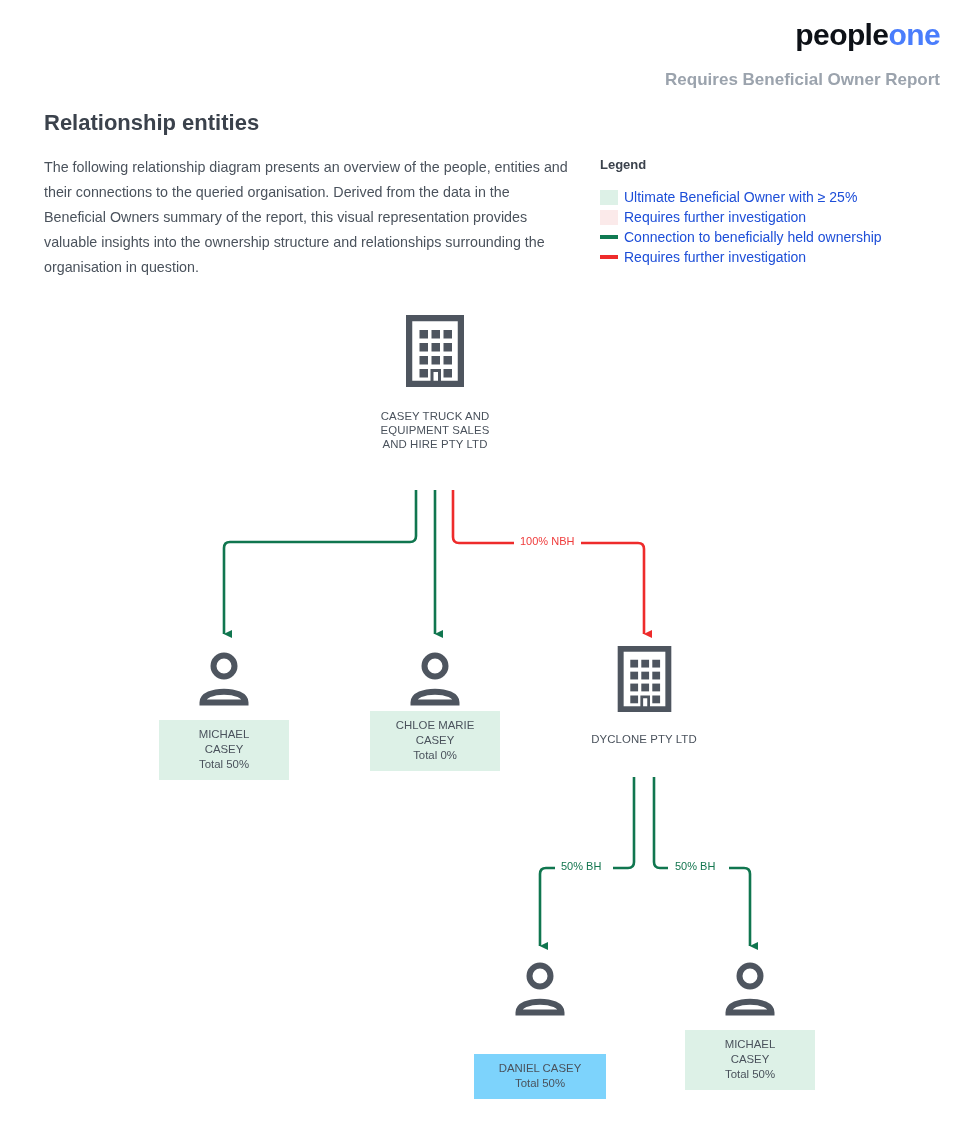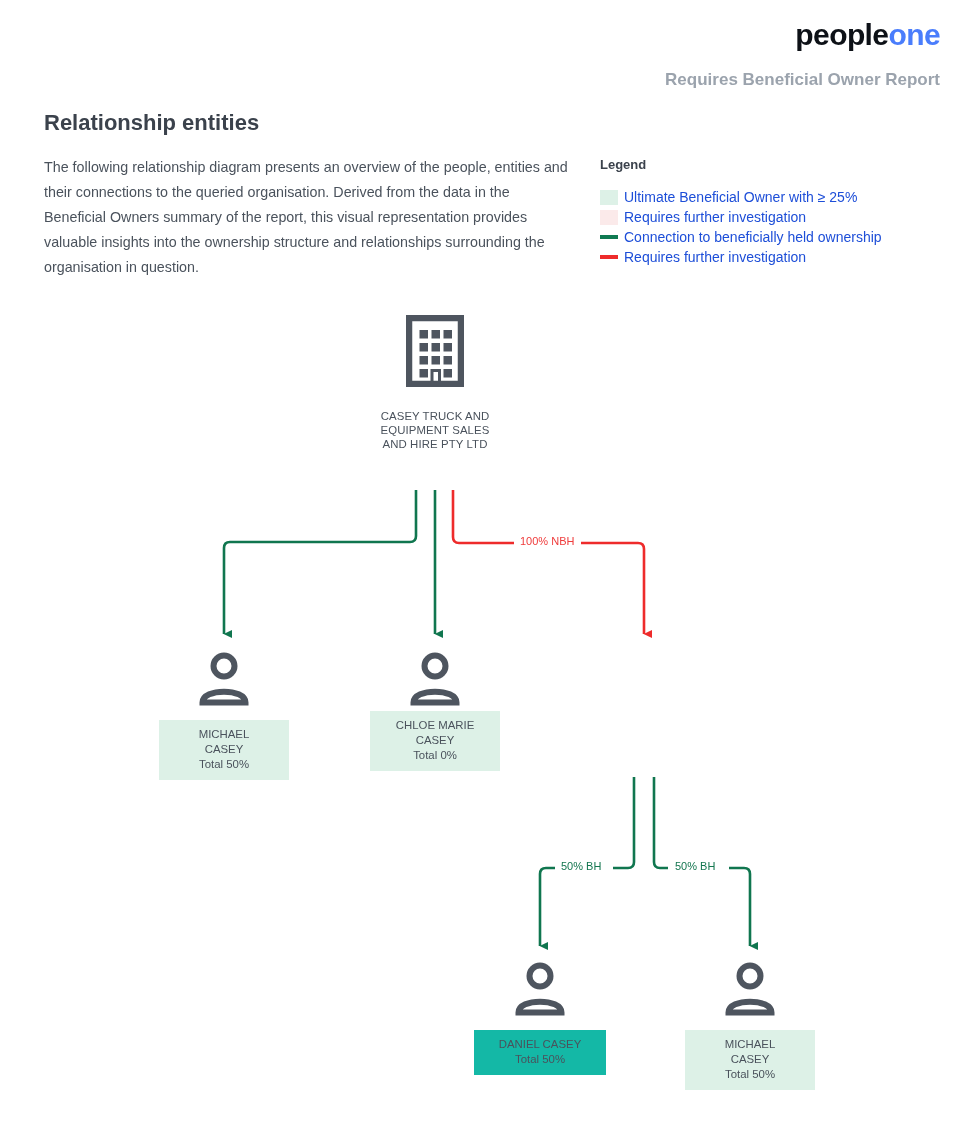--- a/index.html
+++ b/index.html
@@ -273,30 +273,50 @@
     </div>
     <div style="margin-top:5px;">
       <span class="node-box" style="background:#ddf1e7; width:110px;">
         <span class="nm">CHLOE MARIE
 CASEY</span><br>
         <span class="tot">Total 0%</span>
       </span>
     </div>
   </div>
 
+  <div class="node" style="left:554px; top:646px; width:180px;">
+    <div class="node-icon" style="height:66px;">
+      <svg width="55" height="66" viewBox="0 0 58 72">
+        <rect x="3" y="3" width="52" height="66" fill="none" stroke="#4e555f" stroke-width="6.5"></rect>
+        <rect x="13.5" y="15" width="8.5" height="8.5" fill="#4e555f"></rect>
+        <rect x="25.5" y="15" width="8.5" height="8.5" fill="#4e555f"></rect>
+        <rect x="37.5" y="15" width="8.5" height="8.5" fill="#4e555f"></rect>
+        <rect x="13.5" y="28" width="8.5" height="8.5" fill="#4e555f"></rect>
+        <rect x="25.5" y="28" width="8.5" height="8.5" fill="#4e555f"></rect>
+        <rect x="37.5" y="28" width="8.5" height="8.5" fill="#4e555f"></rect>
+        <rect x="13.5" y="41" width="8.5" height="8.5" fill="#4e555f"></rect>
+        <rect x="25.5" y="41" width="8.5" height="8.5" fill="#4e555f"></rect>
+        <rect x="37.5" y="41" width="8.5" height="8.5" fill="#4e555f"></rect>
+        <rect x="13.5" y="54" width="8.5" height="8.5" fill="#4e555f"></rect>
+        <rect x="37.5" y="54" width="8.5" height="8.5" fill="#4e555f"></rect>
+        <rect x="26" y="55.5" width="7.5" height="13.5" fill="none" stroke="#4e555f" stroke-width="3"></rect>
+      </svg>
+    </div>
+    <div class="node-caption" style="margin-top:20px;">DYCLONE PTY LTD</div>
+  </div>
 
   <div class="node" style="left:460px; top:960px; width:160px;">
     <div class="node-icon" style="height:56px;">
       <svg width="50" height="56" viewBox="0 0 50 56">
         <circle cx="25" cy="16" r="10.5" fill="none" stroke="#4e555f" stroke-width="6"></circle>
         <path d="M3.5,52.5 C3.5,38 46.5,38 46.5,52.5 Z" fill="none" stroke="#4e555f" stroke-width="6" stroke-linejoin="miter"></path>
       </svg>
     </div>
     <div style="margin-top:14px;">
-      <span class="node-box" style="background:#14b8a6; width:112px;">
+      <span class="node-box" style="background:#7dd3fc; width:112px;margin-top:24px;">
         <span class="nm">DANIEL CASEY</span><br>
         <span class="tot">Total 50%</span>
       </span>
     </div>
   </div>
 
   <div class="node" style="left:670px; top:960px; width:160px;">
     <div class="node-icon" style="height:56px;">
       <svg width="50" height="56" viewBox="0 0 50 56">
         <circle cx="25" cy="16" r="10.5" fill="none" stroke="#4e555f" stroke-width="6"></circle>

